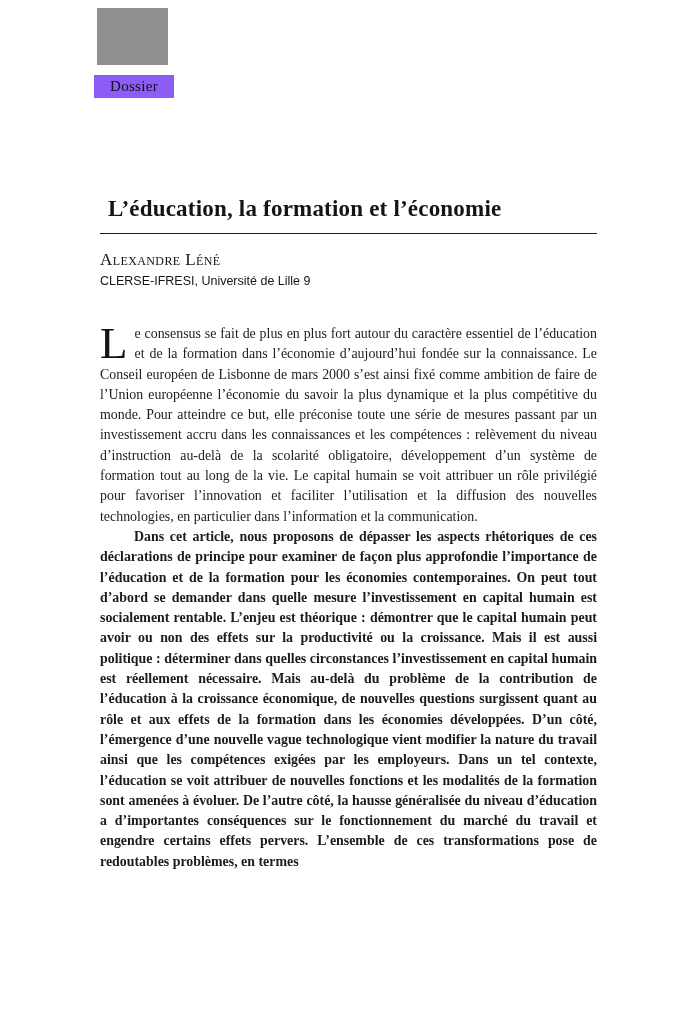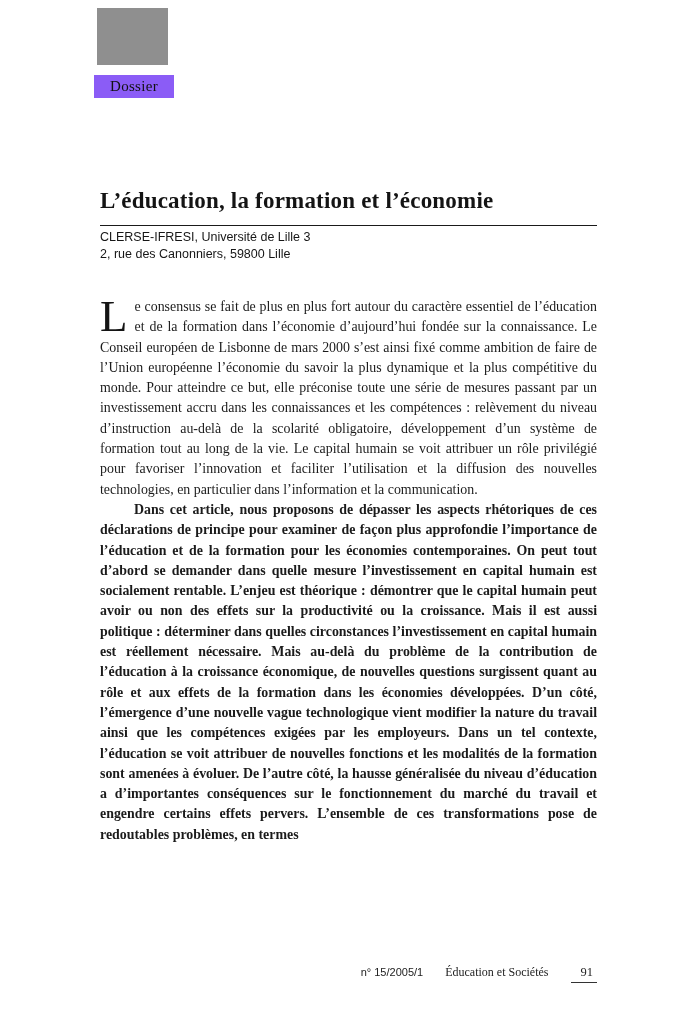--- a/index.html
+++ b/index.html
@@ -39,21 +39,21 @@
     color: #111;
     margin-top: 6px;
   }
   .content {
     position: absolute;
     left: 100px;
     top: 186px;
     width: 497px;
   }
   .title {
-    margin: 0;
+    margin: 8px;
     font-size: 23px;
     line-height: 29px;
     font-weight: 600;
     letter-spacing: 0.2px;
     color: #141414;
   }
   .title span { display: block; }
   .title-rule {
     border: none;
     border-bottom: 1.5px solid #1a1a1a;
@@ -127,33 +127,28 @@
   </div>
 
   <div class="content">
 
     <h1 class="title">
       <span>L’éducation, la formation et l’économie</span>
     </h1>
 
     <hr class="title-rule">
 
+    <div class="author">Alexandre Léné</div>
 
-    <div class="affil affil-first">CLERSE-IFRESI, Université de Lille 3</div>
-    <div class="affil">2, rue des Canonniers, 59800 Lille</div>
+    <div class="affil affil-first">CLERSE-IFRESI, Université de Lille 9</div>
 
     <div class="body-text">
       <p>
         <span class="dropcap">L</span>
         <span>e consensus se fait de plus en plus fort autour du caractère essentiel de l’éducation et de la formation dans l’économie d’aujourd’hui fondée sur la connaissance. Le Conseil européen de Lisbonne de mars 2000 s’est ainsi fixé comme ambition de faire de l’Union européenne l’économie du savoir la plus dynamique et la plus compétitive du monde. Pour atteindre ce but, elle préconise toute une série de mesures passant par un investissement accru dans les connaissances et les compétences : relèvement du niveau d’instruction au-delà de la scolarité obligatoire, développement d’un système de formation tout au long de la vie. Le capital humain se voit attribuer un rôle privilégié pour favoriser l’innovation et faciliter l’utilisation et la diffusion des nouvelles technologies, en particulier dans l’information et la communication.</span>
       </p>
       <p class="para-2">Dans cet article, nous proposons de dépasser les aspects rhétoriques de ces déclarations de principe pour examiner de façon plus approfondie l’importance de l’éducation et de la formation pour les économies contemporaines. On peut tout d’abord se demander dans quelle mesure l’investissement en capital humain est socialement rentable. L’enjeu est théorique : démontrer que le capital humain peut avoir ou non des effets sur la productivité ou la croissance. Mais il est aussi politique : déterminer dans quelles circonstances l’investissement en capital humain est réellement nécessaire. Mais au-delà du problème de la contribution de l’éducation à la croissance économique, de nouvelles questions surgissent quant au rôle et aux effets de la formation dans les économies développées. D’un côté, l’émergence d’une nouvelle vague technologique vient modifier la nature du travail ainsi que les compétences exigées par les employeurs. Dans un tel contexte, l’éducation se voit attribuer de nouvelles fonctions et les modalités de la formation sont amenées à évoluer. De l’autre côté, la hausse généralisée du niveau d’éducation a d’importantes conséquences sur le fonctionnement du marché du travail et engendre certains effets pervers. L’ensemble de ces transformations pose de redoutables problèmes, en termes</p>
     </div>
 
   </div>
 
-  <div class="footer">
-    <span class="footer-issue">n° 15/2005/1</span>
-    <span class="footer-journal">Éducation et Sociétés</span>
-    <span class="footer-page">91</span>
-  </div>
 
 </div>
 
 </body></html>

